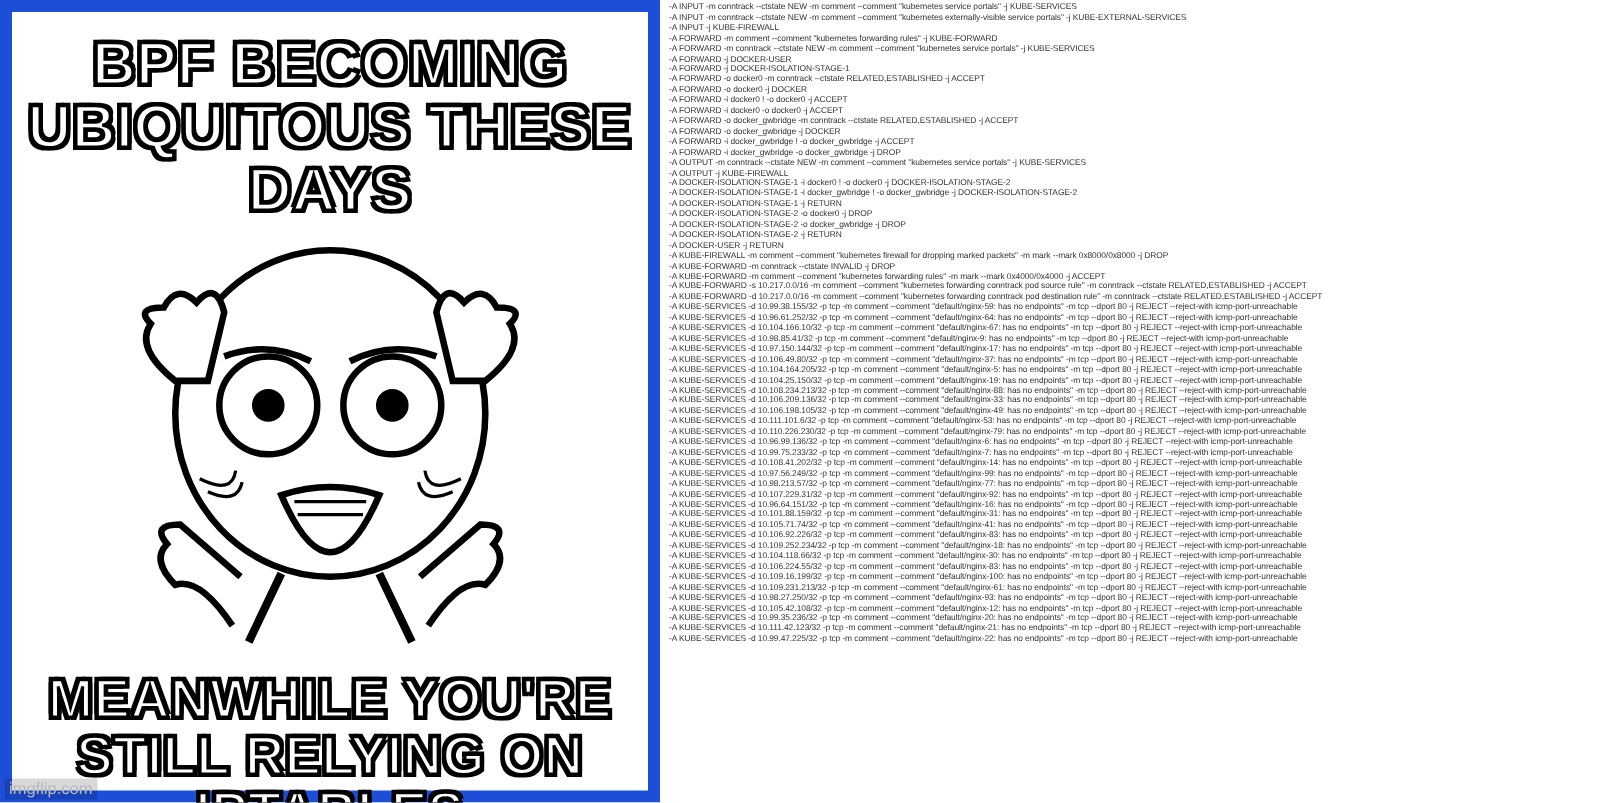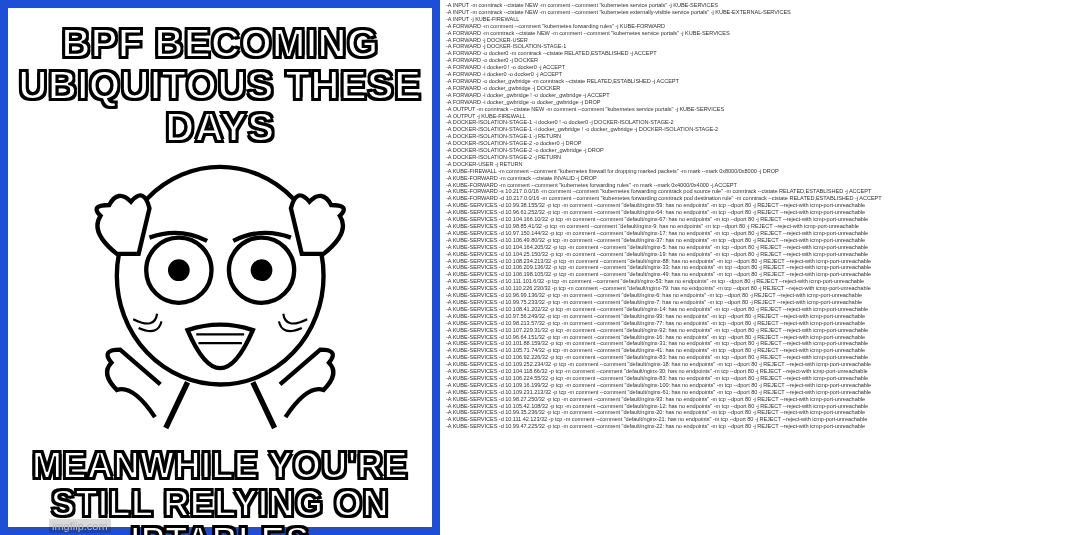--- a/index.html
+++ b/index.html
@@ -50,21 +50,20 @@
   }
   .yuno svg { width: 80%; height: auto; }
   .watermark {
     position: absolute;
     bottom: 2px;
     left: 3px;
     font-size: 11px;
     color: #bbb;
     background: rgba(0,0,0,0.15);
     padding: 1px 3px;
-    margin-left: 46px;
   }
   .rules-panel {
     flex: 1;
     height: 535px;
     padding: 2px 6px;
     overflow: hidden;
     background: #fff;
   }
   .rule-line {
     font-family: Arial, sans-serif;

